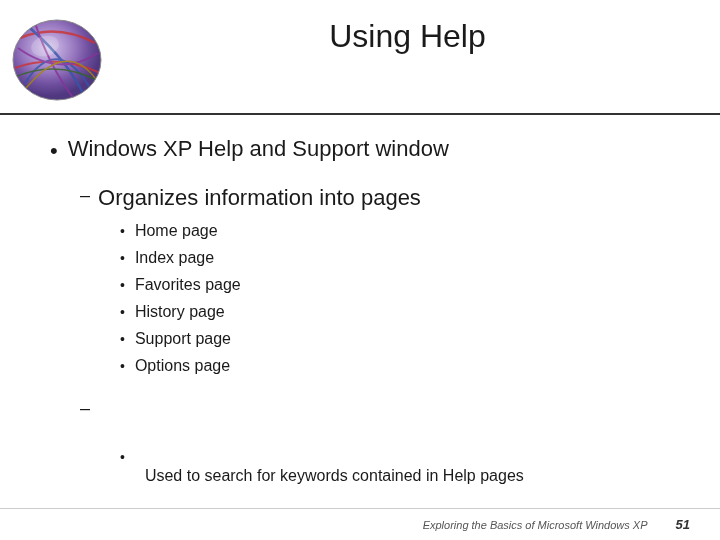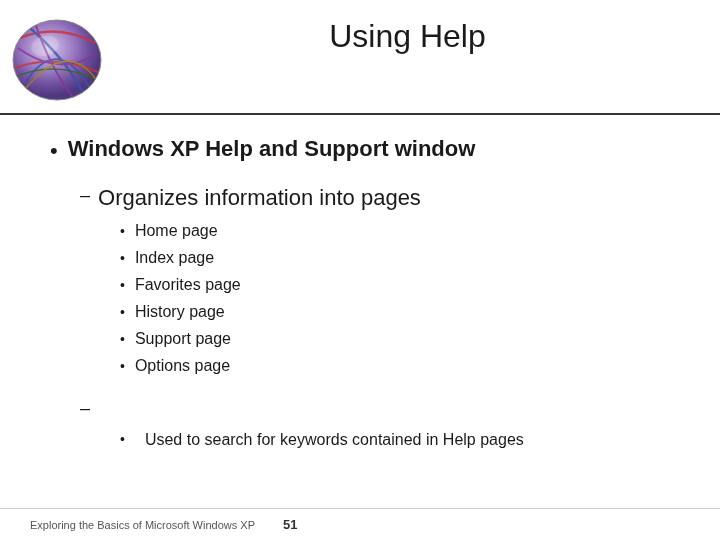--- a/index.html
+++ b/index.html
@@ -77,21 +77,21 @@
       font-size: 22px;
       color: #1a1a1a;
       line-height: 1.3;
       margin-top: 2px;
     }
 
     .main-bullet-text {
       font-size: 22px;
       color: #1a1a1a;
       line-height: 1.3;
-      font-weight: bold;
+      font-weight: normal;
     }
 
     .sub-section {
       margin-left: 30px;
       margin-top: 2px;
     }
 
     .sub-heading {
       display: flex;
       align-items: flex-start;
@@ -145,22 +145,23 @@
     .search-sub-bullets {
       margin-left: 40px;
       margin-top: 4px;
     }
 
     
     .footer {
       border-top: 1px solid #ccc;
       padding: 8px 30px;
       display: flex;
-      justify-content: flex-start;
+      justify-content: flex-end;
       align-items: center;
+      font-style: italic;
     }
 
     .footer-text {
       font-size: 11px;
       color: #555;
     }
 
     .footer-page {
       font-size: 13px;
       color: #333;
@@ -259,21 +260,21 @@
       </div>
     </div>
 
     <div class="search-section">
       <div class="sub-heading">
         <span class="dash">–</span>
       </div>
       <div class="search-sub-bullets">
         <div class="sub-bullet">
           <span class="sub-bullet-dot">•</span>
-          <span class="sub-bullet-text" style="margin-left:10px;">Used to search for keywords contained in Help pages</span>
+          <span class="sub-bullet-text" style="margin-left:10px;margin-top:36px;">Used to search for keywords contained in Help pages</span>
         </div>
       </div>
     </div>
 
   </div>
 
   <div class="footer">
     <span class="footer-text">Exploring the Basics of Microsoft Windows XP</span>
     <span class="footer-page">51</span>
   </div>

